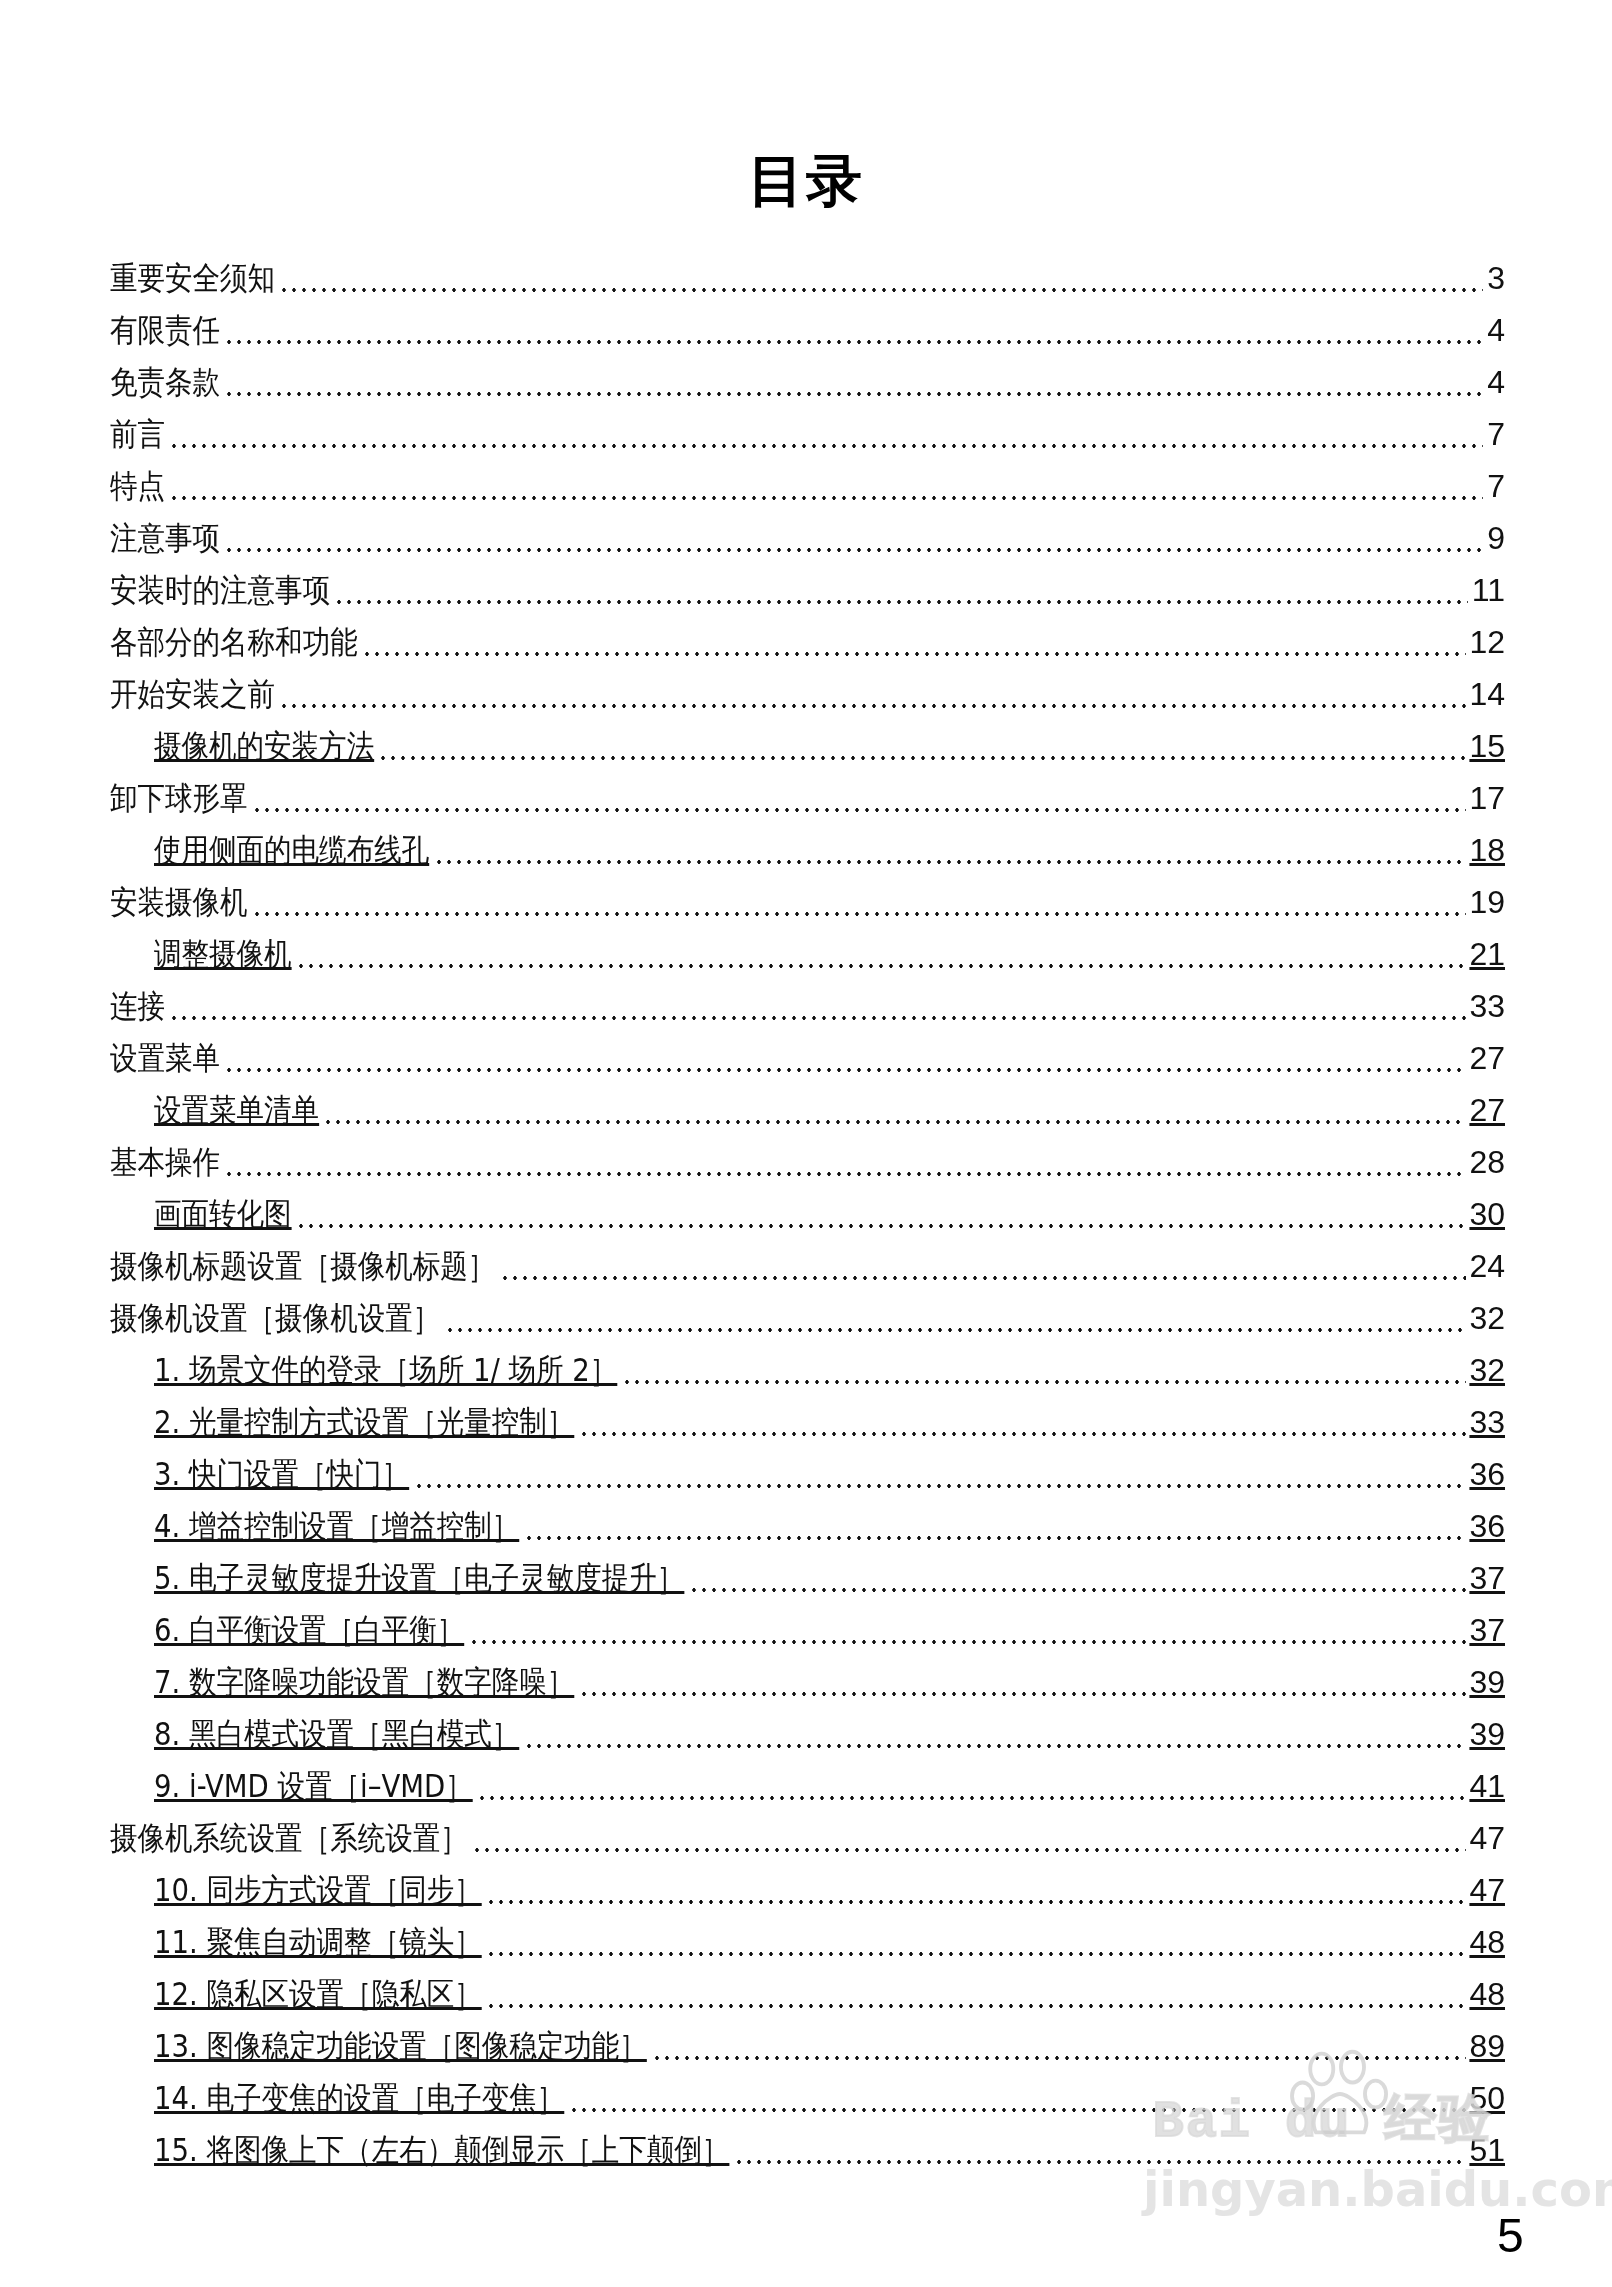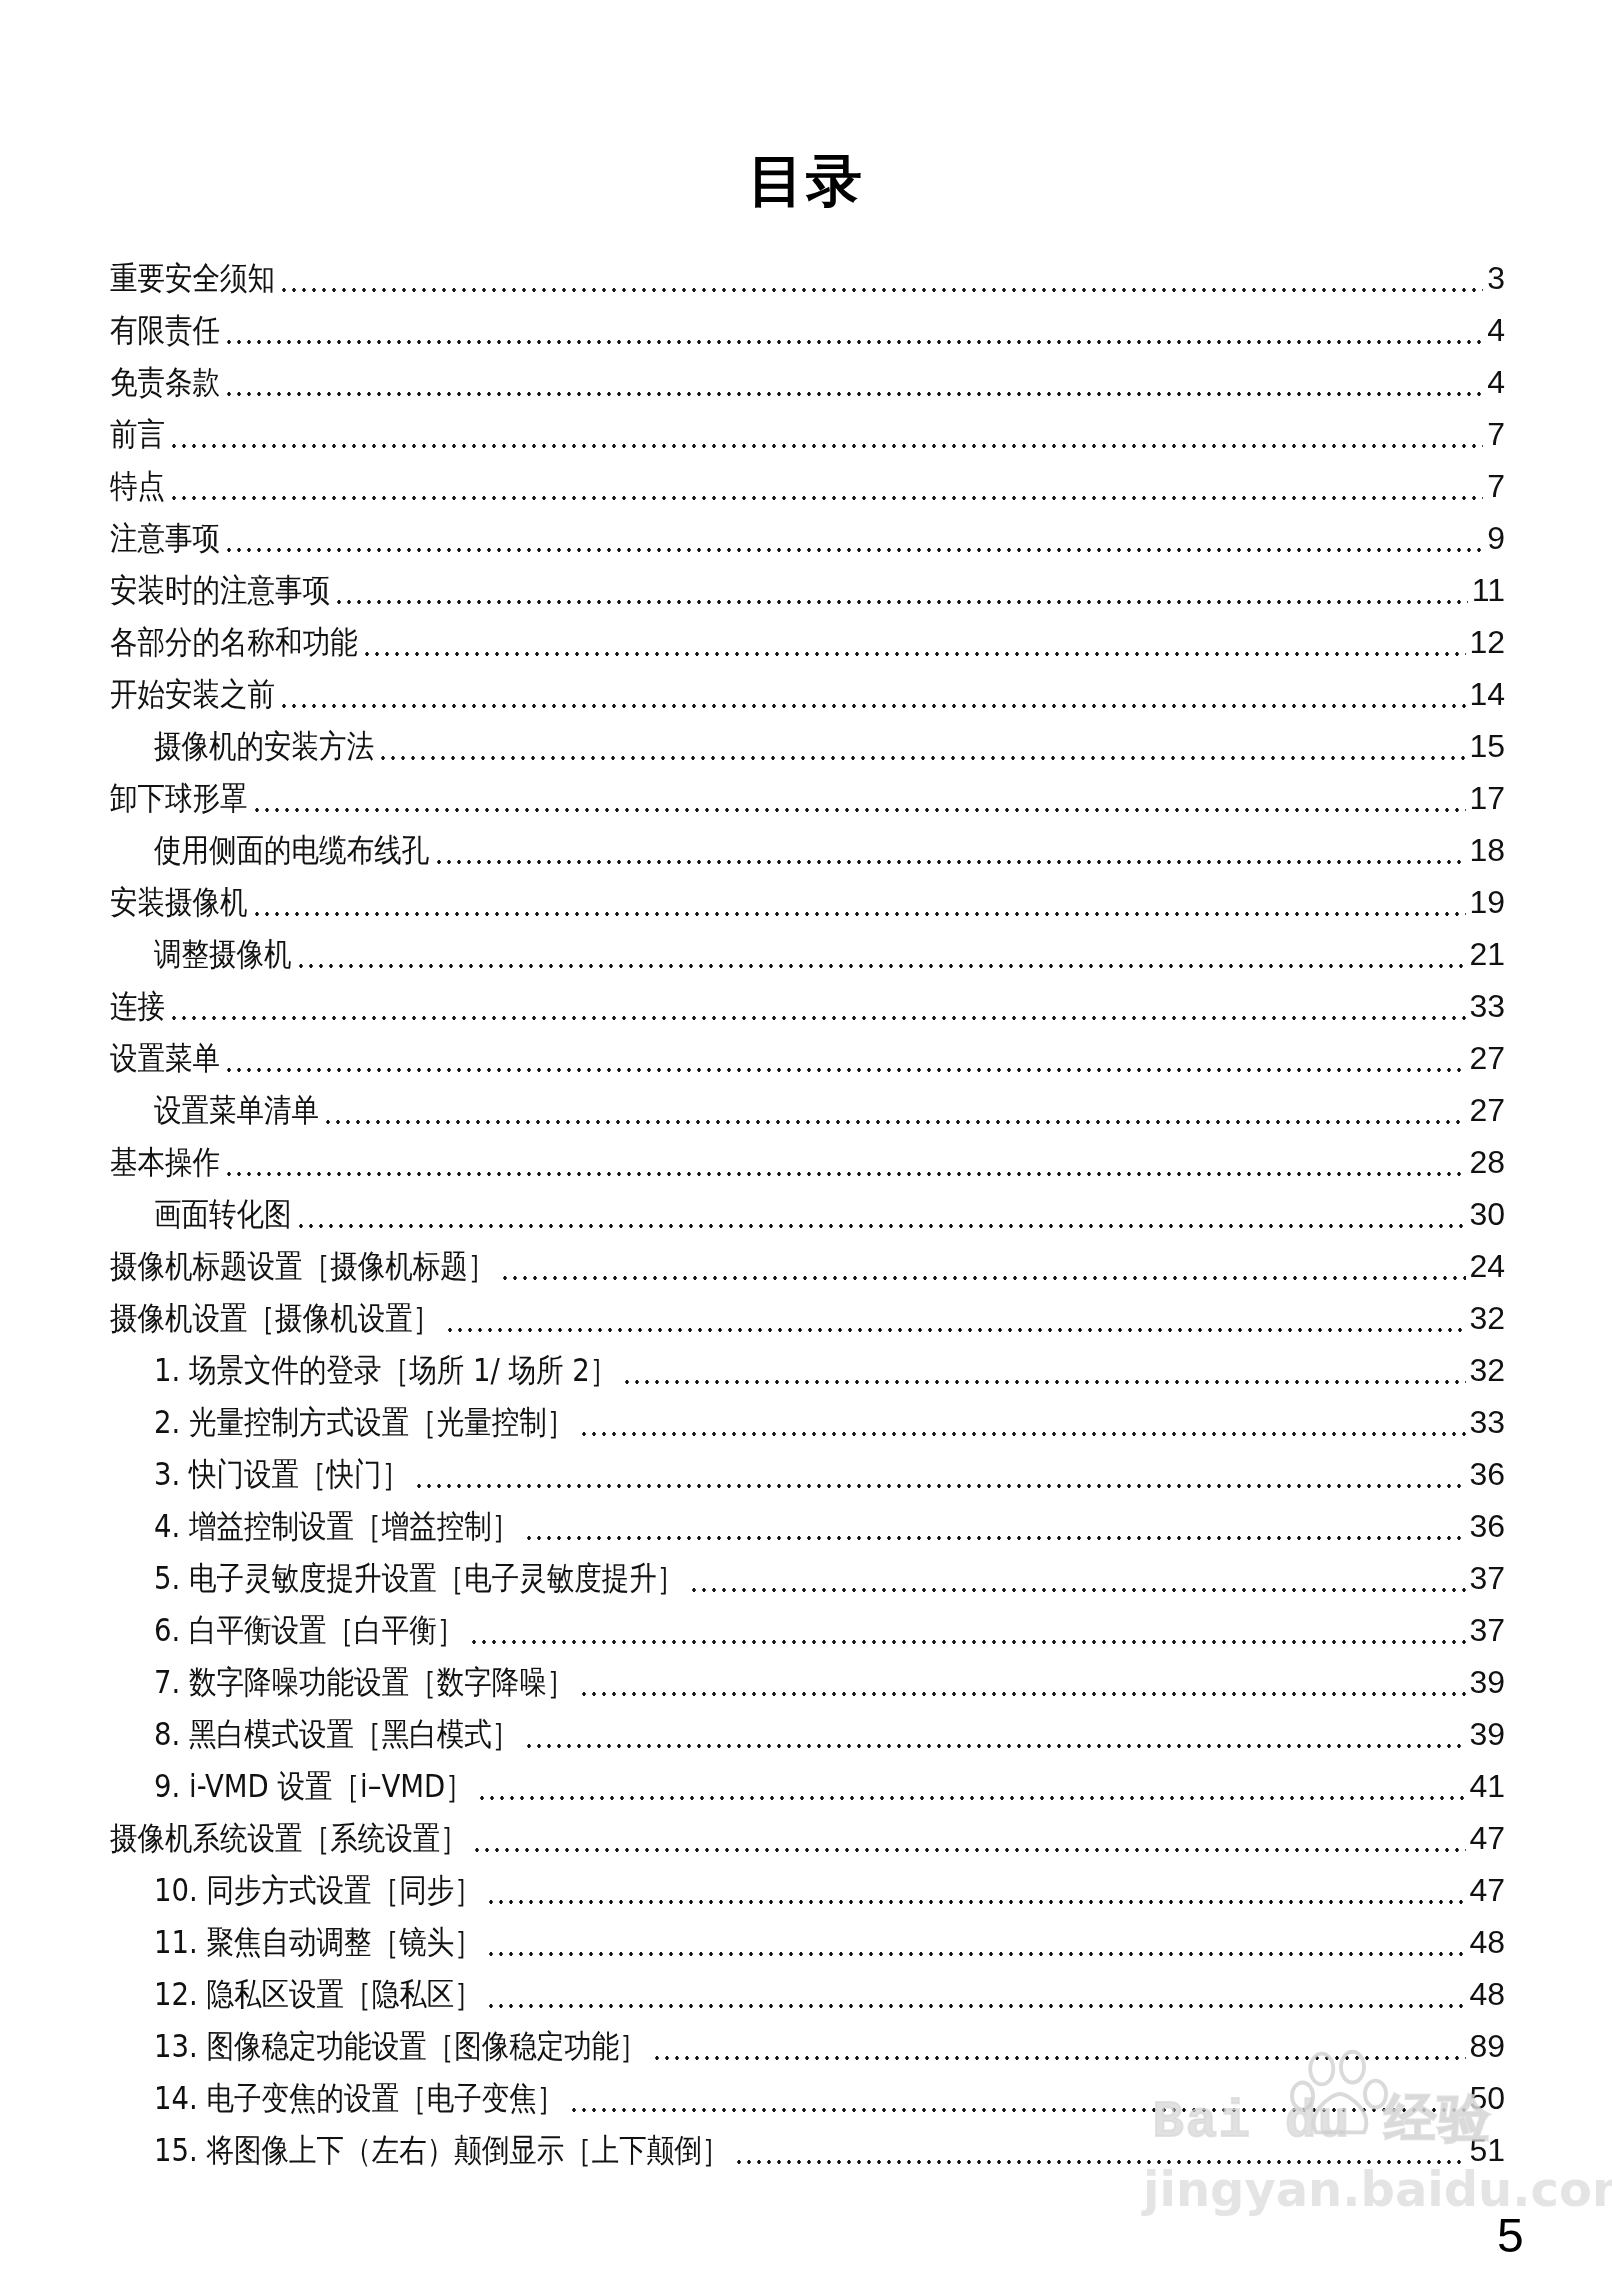--- a/index.html
+++ b/index.html
@@ -4,21 +4,21 @@
 <style>
   html, body { margin:0; padding:0; background:#ffffff; }
   body { width:1612px; height:2287px; position:relative; overflow:hidden;
          font-family:"DejaVu Sans", "Liberation Sans", sans-serif; color:#111; }
   .title { position:absolute; left:0; width:1612px; top:104px; text-align:center;
            font-size:56px; font-weight:bold; letter-spacing:1.9px; color:#000;
            font-family:"DejaVu Sans", sans-serif;margin-top:40px; }
   .toc { position:absolute; left:110px; top:252px; width:1395px; }
   .row { display:flex; align-items:baseline; height:52px; line-height:52px;
          font-size:32px; white-space:nowrap; }
-  .row.sub { padding-left:44px; }
+  .row.sub { padding-left:44px;text-decoration:underline; }
   .label { flex:0 0 auto; transform-origin:left center; letter-spacing:0px; }
   .dots { flex:1 1 auto; height:3.8px; margin:0 3.8px;
           background-image: radial-gradient(circle, #111 1.5px, transparent 1.8px);
           background-size:10px 3.8px; background-repeat:repeat-x; background-position:left center;
           align-self:flex-end; margin-bottom:12.5px; }
   .page { flex:0 0 auto; font-family:"Liberation Sans", sans-serif; font-size:32px; text-align:right; }
   .page-number { position:absolute; left:1497px; top:2208px; font-family:"Liberation Sans", sans-serif;
                  font-size:48px; color:#000; }
   .watermark { position:absolute; left:1143px; top:2046px; width:403px; height:173px;
                color:#d9d9d9; pointer-events:none; font-family:"DejaVu Sans", sans-serif; }

